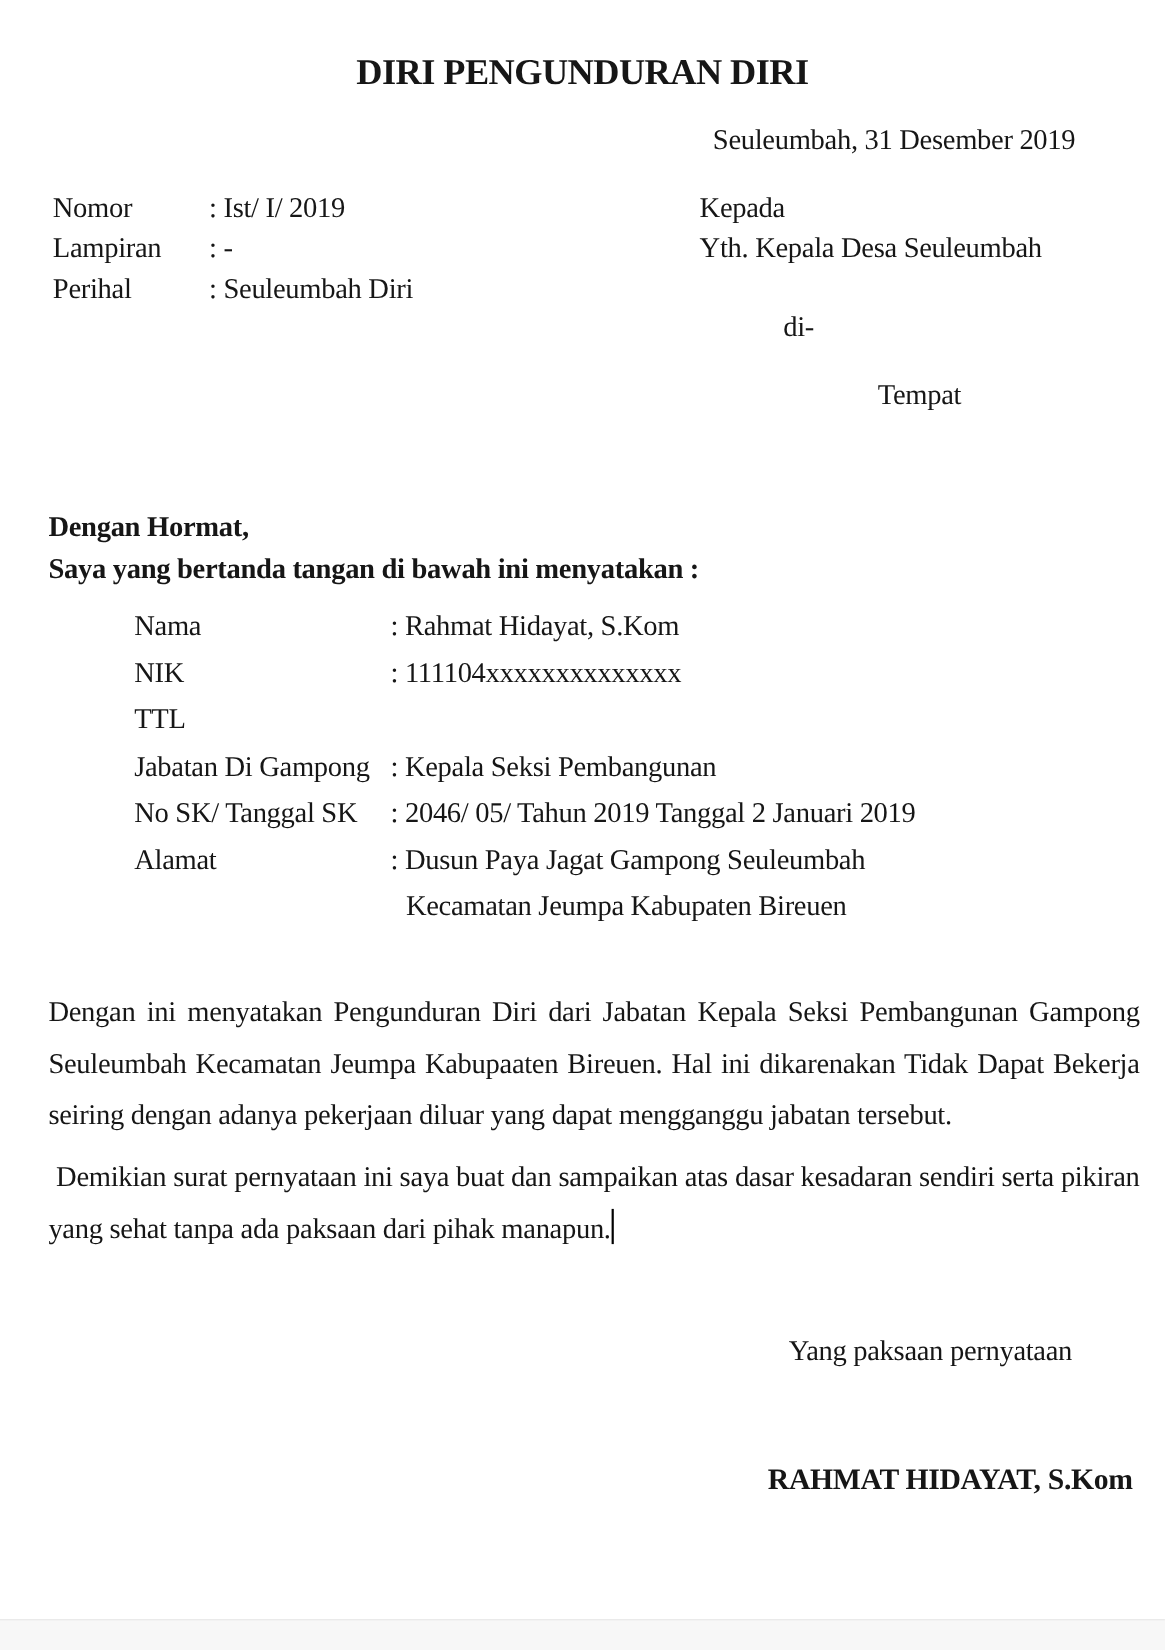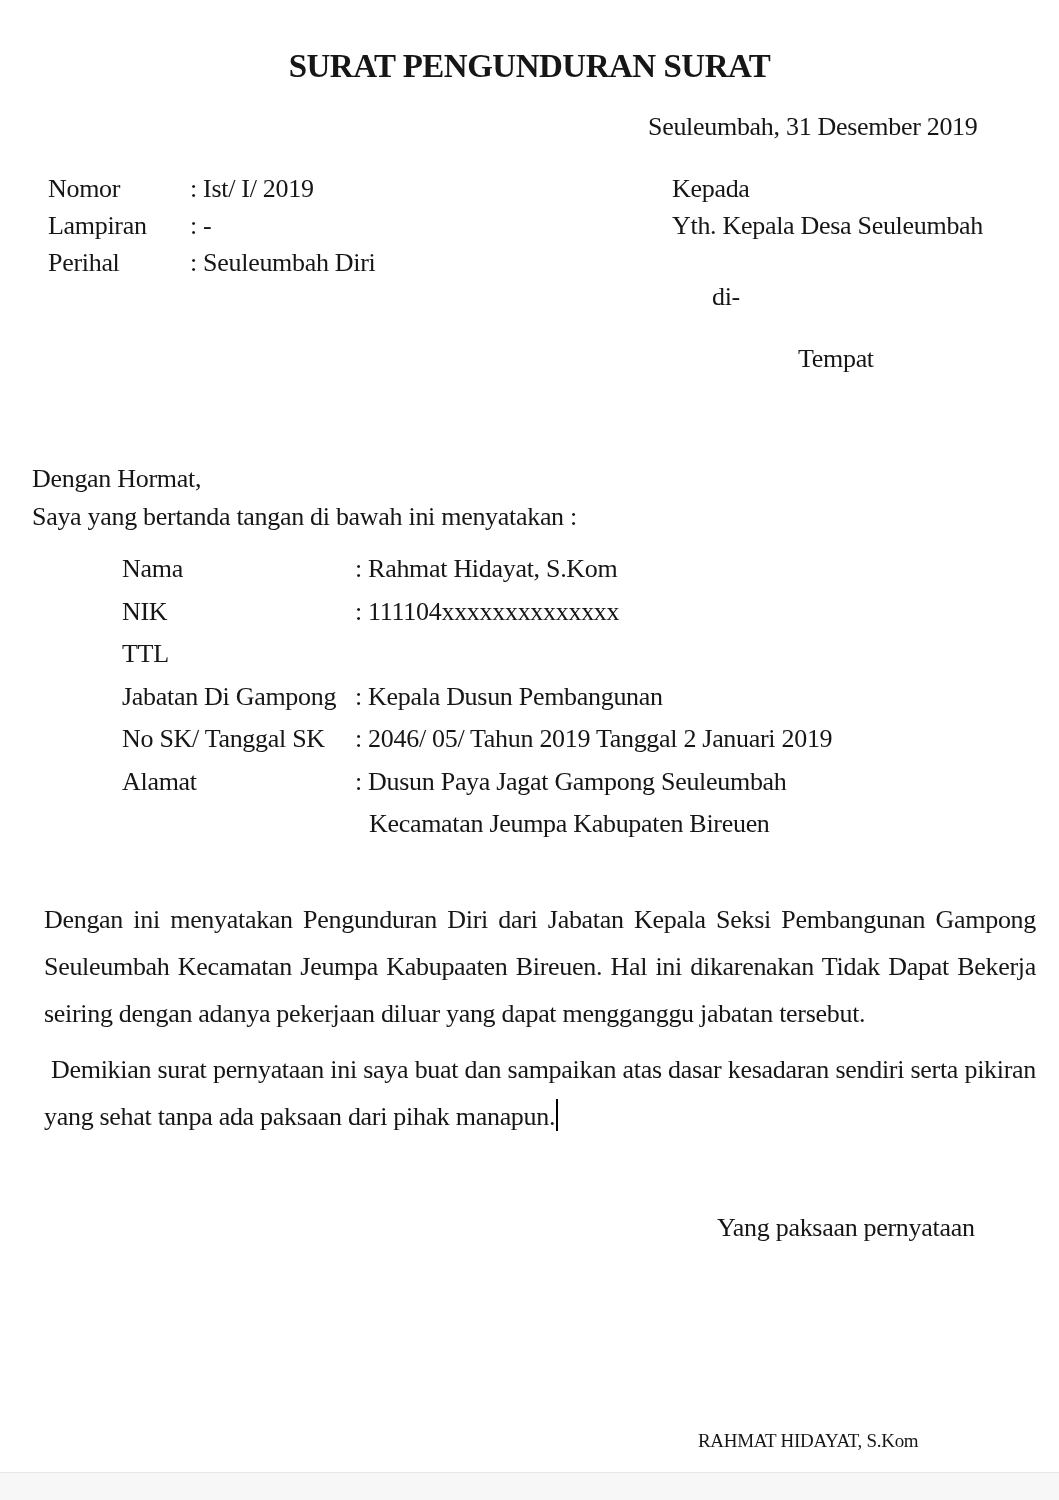--- a/index.html
+++ b/index.html
@@ -29,25 +29,25 @@
     font-size: 33px;
     letter-spacing: -0.5px;
   }
   .date-line { top: 112px; left: 648px; text-align: right; }
 
   .meta-block { top: 170px; left: 48px; }
   .meta-row { display: flex; line-height: 37px; }
   .meta-label { width: 142px; }
   .meta-value { white-space: pre; }
 
-  .recipient-block { top: 170px; left: 672px; line-height: 37px; }
+  .recipient-block { top: 170px; left: 636px; line-height: 37px; }
   .recipient-di { top: 282px; left: 712px; }
   .recipient-tempat { top: 344px; left: 798px; }
 
-  .salutation-block { top: 460px; left: 32px; line-height: 38px; }
+  .salutation-block { top: 460px; left: 44px; line-height: 38px; font-weight: bold; }
 
   .details-block { top: 548px; left: 122px; }
   .details-row { display: flex; line-height: 42.5px; }
   .details-label { width: 233px; flex: 0 0 233px; }
   .details-value { white-space: pre; }
   .details-row.continuation .details-value { padding-left: 14px; }
 
   .para {
     left: 44px;
     width: 992px;
@@ -61,42 +61,42 @@
     display: inline-block;
     width: 2px;
     height: 32px;
     background: #000000;
     vertical-align: -6px;
     margin-left: 1px;
   }
 
   .closing-line { top: 1213px; left: 717px; }
   .signatory-name {
-    top: 1430px;
+    top: 1330px;
     left: 698px;
-    font-weight: normal;
-    font-size: 19px;
+    font-weight: bold;
+    font-size: 27px;
   }
 
   .bottom-bar {
     top: 1472px;
     left: 0;
     width: 100%;
     height: 28px;
     background: #f7f7f7;
     border-top: 1px solid #e7e7e7;
     box-sizing: border-box;
   }
 </style>
 </head>
 <body>
 
 <div class="page">
 
-  <div class="abs letter-title">SURAT PENGUNDURAN SURAT</div>
+  <div class="abs letter-title">DIRI PENGUNDURAN DIRI</div>
 
   <div class="abs date-line">Seuleumbah, 31 Desember 2019</div>
 
   <div class="abs meta-block">
     <div class="meta-row">
       <span class="meta-label">Nomor</span>
       <span class="meta-value">: Ist/ I/ 2019</span>
     </div>
     <div class="meta-row">
       <span class="meta-label">Lampiran</span>
@@ -127,21 +127,21 @@
     </div>
     <div class="details-row">
       <span class="details-label">NIK</span>
       <span class="details-value">: 111104xxxxxxxxxxxxxx</span>
     </div>
     <div class="details-row">
       <span class="details-label">TTL</span>
     </div>
     <div class="details-row">
       <span class="details-label">Jabatan Di Gampong</span>
-      <span class="details-value">: Kepala Dusun Pembangunan</span>
+      <span class="details-value">: Kepala Seksi Pembangunan</span>
     </div>
     <div class="details-row">
       <span class="details-label">No SK/ Tanggal SK</span>
       <span class="details-value">: 2046/ 05/ Tahun 2019 Tanggal 2 Januari 2019</span>
     </div>
     <div class="details-row">
       <span class="details-label">Alamat</span>
       <span class="details-value">: Dusun Paya Jagat Gampong Seuleumbah</span>
     </div>
     <div class="details-row continuation">

